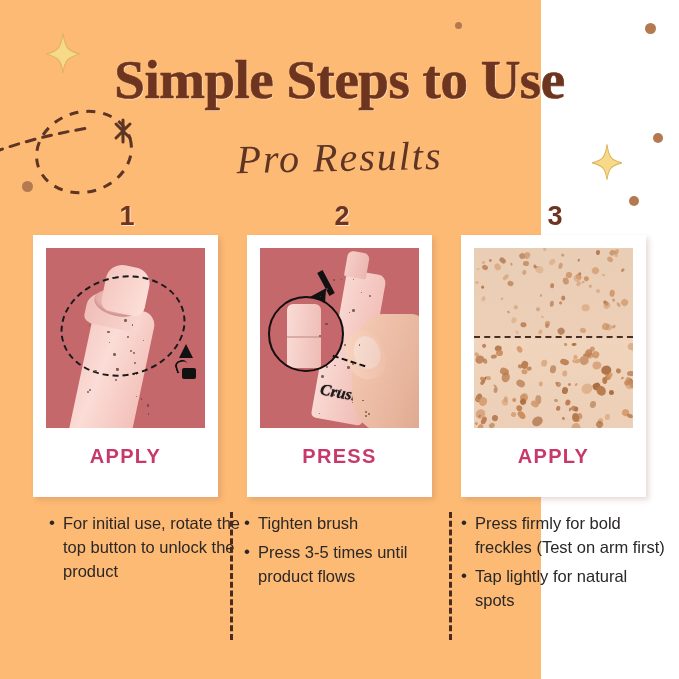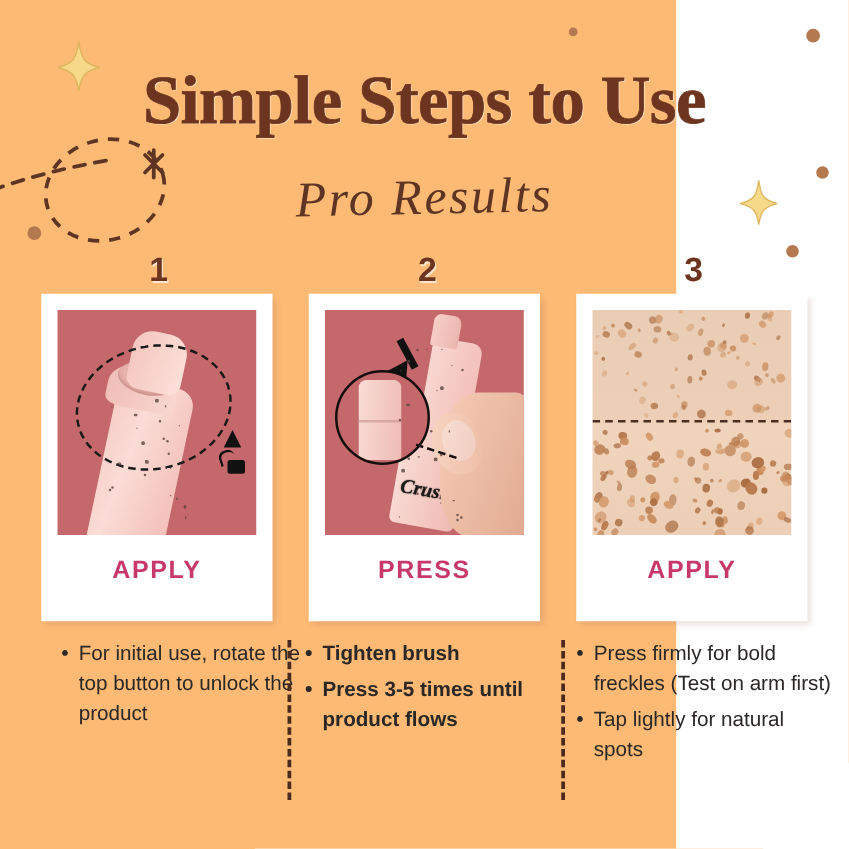--- a/index.html
+++ b/index.html
@@ -246,21 +246,21 @@
 
   
   .col {
     position: absolute; top: 512px;
     font-family: "Liberation Sans", sans-serif;
     font-size: 16.5px;
     line-height: 1.45;
     color: #2a2726;
   }
   #col1 { left: 49px;  width: 192px; }
-  #col2 { left: 244px; width: 196px; font-weight: bold; }
+  #col2 { left: 244px; width: 196px; }
   #col3 { left: 461px; width: 208px; }
   .col ul { list-style: none; }
   .col li {
     position: relative;
     padding-left: 14px;
     margin-bottom: 5px;
   }
   .col li::before {
     content: "\2022";
     position: absolute; left: 0; top: -1px;

